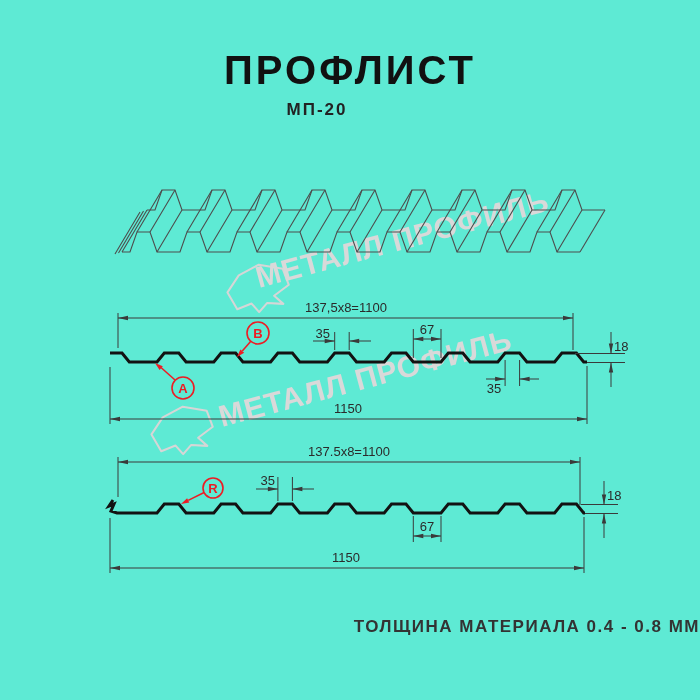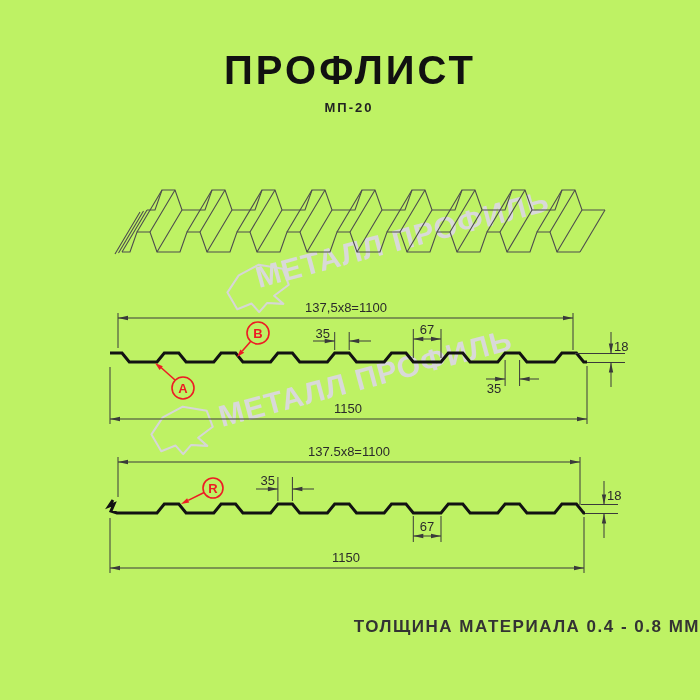--- a/index.html
+++ b/index.html
@@ -1,21 +1,21 @@
 <!DOCTYPE html>
 <html><head>
 <meta charset="utf-8">
 <style>
   html,body{margin:0;padding:0;background:#fff;}
-  #page{position:relative;width:700px;height:700px;background:#bef264;overflow:hidden;
+  #page{position:relative;width:700px;height:700px;background:#5eead4;overflow:hidden;
         font-family:"Liberation Sans",sans-serif;}
   .title{position:absolute;left:0;top:48px;width:700px;text-align:center;
          font-size:40px;font-weight:bold;letter-spacing:3px;color:#111;}
   .subtitle{position:absolute;left:0;top:100px;width:634px;text-align:center;
-         font-size:13px;font-weight:bold;letter-spacing:2px;color:#222;margin-left:32px;}
+         font-size:17px;font-weight:bold;letter-spacing:2px;color:#222;}
   .footer{position:absolute;left:0;top:617px;width:700px;text-align:right;
          font-size:17px;font-weight:bold;letter-spacing:1.5px;color:#333;}
   svg{position:absolute;left:0;top:0;}
   svg text{font-family:"Liberation Sans",sans-serif;fill:#2b2b2b;font-size:13px;}
   .wm-text{font-size:30px;font-weight:bold;letter-spacing:1px;fill:#d9d9d9;}
   .marker-letter{font-size:13px;font-weight:bold;fill:#ED1C24;}
   .dim{stroke:#3a3a3a;stroke-width:1;fill:none;}
   .dimhead{fill:#3a3a3a;stroke:none;}
   .profile{stroke:#121212;stroke-width:3;fill:none;stroke-linejoin:miter;}
   .sheet{stroke:#4d4d4d;stroke-width:1.1;fill:none;}

